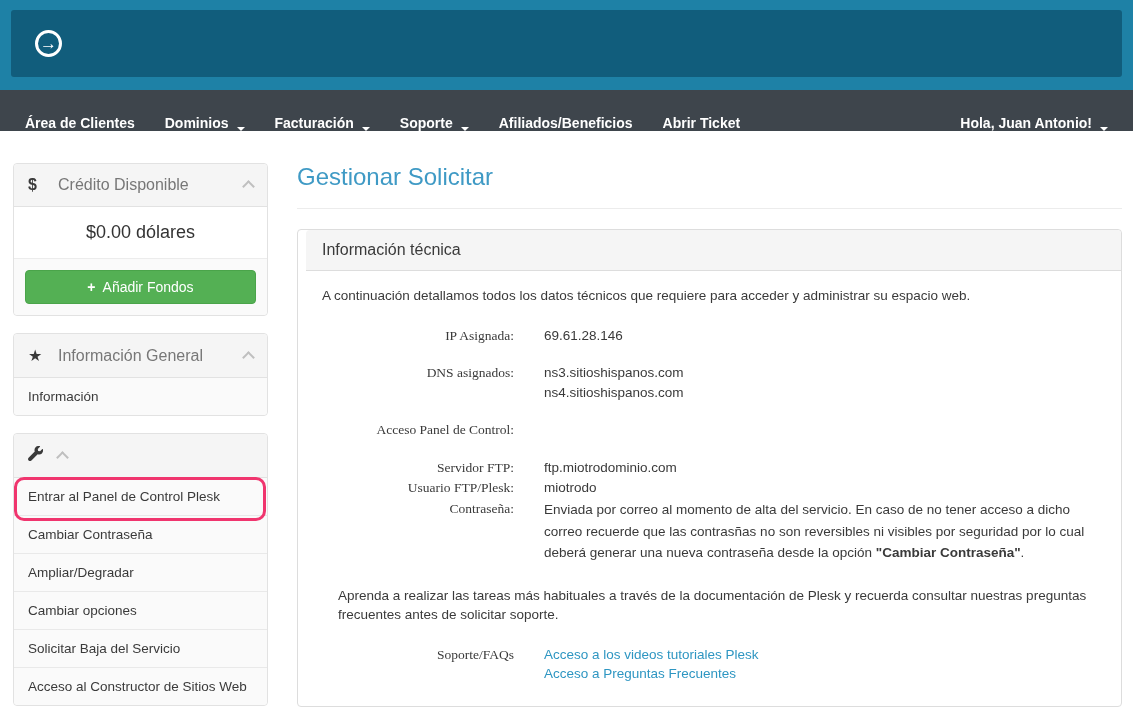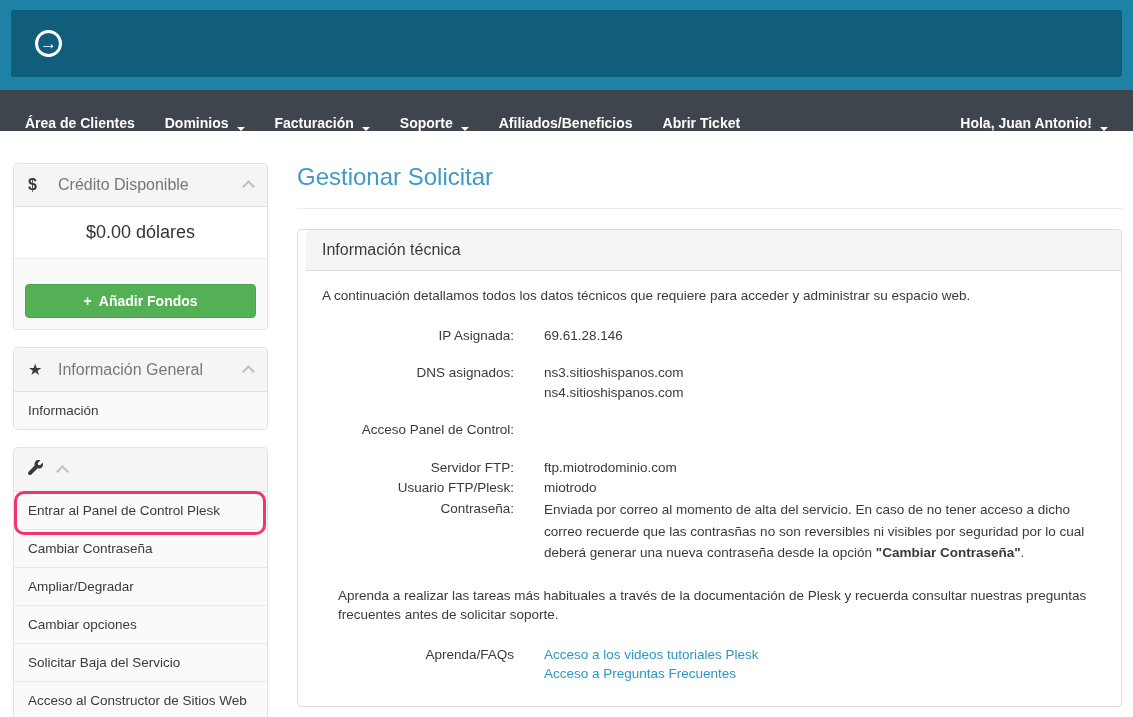--- a/index.html
+++ b/index.html
@@ -36,40 +36,40 @@
     border-radius:4px 4px 0 0; padding:12px 14px; display:flex; align-items:center;
     cursor:pointer; }
   .spanel-head .hicon { width:30px; color:#3a3a3a; font-size:16px; font-weight:bold; }
   .spanel-head .htitle { color:#777; font-size:16px; flex:1; }
   .chev { width:9px; height:9px; border-left:2px solid #bfbfbf; border-top:2px solid #bfbfbf;
     transform:rotate(45deg); margin-top:3px; }
   .credit-amount { padding:15px; text-align:center; font-size:18px; color:#333;
     background:#fff; border-bottom:1px solid #ececec; }
   .credit-foot { background:#fafafa; padding:11px; border-radius:0 0 4px 4px; }
   .btn-green { display:block; width:100%; background:#54b054; border:1px solid #4aa44a;
-    border-radius:4px; color:#fff; font-size:14px; font-weight:bold; padding:8px 0;
-    text-align:center; cursor:pointer; font-family:inherit;margin-top:14px; }
+    border-radius:4px; color:#fff; font-size:14px; font-weight:normal; padding:8px 0;
+    text-align:center; cursor:pointer; font-family:inherit; }
   .side-item { padding:11px 14px; font-size:13.5px; color:#3a3a3a; background:#fafafa;
     cursor:pointer; position:relative; }
   .side-item + .side-item { border-top:1px solid #e9e9e9; }
   .side-item:last-child { border-radius:0 0 4px 4px; }
   .highlight-box { position:absolute; left:0; right:1px; top:-1px; bottom:-6px;
     border:3px solid #f0356e; border-radius:10px; pointer-events:none; z-index:2; }
 
   
   .page-title { color:#3f9ac5; font-size:24px; font-weight:400; margin-bottom:17px; }
   .title-rule { border:none; border-top:1px solid #ececec; margin-bottom:20px; }
   .panel { border:1px solid #ddd; border-radius:4px; background:#fff;padding-left:8px; }
   .panel-head { background:#f5f5f5; border-bottom:1px solid #ddd;
     border-radius:4px 4px 0 0; padding:11px 16px; font-size:16px; color:#3a3a3a; }
   .panel-body { padding:15px 16px 18px 16px; font-size:13.5px; line-height:1.45; }
   .intro { margin-bottom:20px; }
   .trow { display:flex; margin-bottom:18px; }
   .trow.tight { margin-bottom:1px; }
-  .tlabel { width:192px; flex-shrink:0; text-align:right; line-height:1.45; }
+  .tlabel { width:192px; flex-shrink:0; text-align:right; line-height:1.45;font-family:Liberation Serif, serif; }
   .tvals { margin-left:30px; line-height:1.45; max-width:590px; }
   .pw-note { line-height:1.6; }
   .outro { margin:22px 0 20px 16px; max-width:790px; }
   .link { color:#2e96c2; text-decoration:none; display:block; cursor:pointer; }
 </style>
 </head>
 <body>
 
 <header class="topbar">
   <div class="brand-banner">
@@ -197,21 +197,21 @@
         <div class="trow tight">
           <div class="tlabel">Contraseña:</div>
           <div class="tvals pw-note">
             <span>Enviada por correo al momento de alta del servicio. En caso de no tener acceso a dicho correo recuerde que las contrasñas no son reversibles ni visibles por seguridad por lo cual deberá generar una nueva contraseña desde la opción </span><b>"Cambiar Contraseña"</b><span>.</span>
           </div>
         </div>
 
         <p class="outro">Aprenda a realizar las tareas más habituales a través de la documentación de Plesk y recuerda consultar nuestras preguntas frecuentes antes de solicitar soporte.</p>
 
         <div class="trow" style="margin-bottom:4px;">
-          <div class="tlabel">Aprenda/FAQs</div>
+          <div class="tlabel">Soporte/FAQs</div>
           <div class="tvals">
             <a class="link">Acceso a los videos tutoriales Plesk</a>
             <a class="link">Acceso a Preguntas Frecuentes</a>
           </div>
         </div>
 
       </div>
     </section>
 
   </main>

